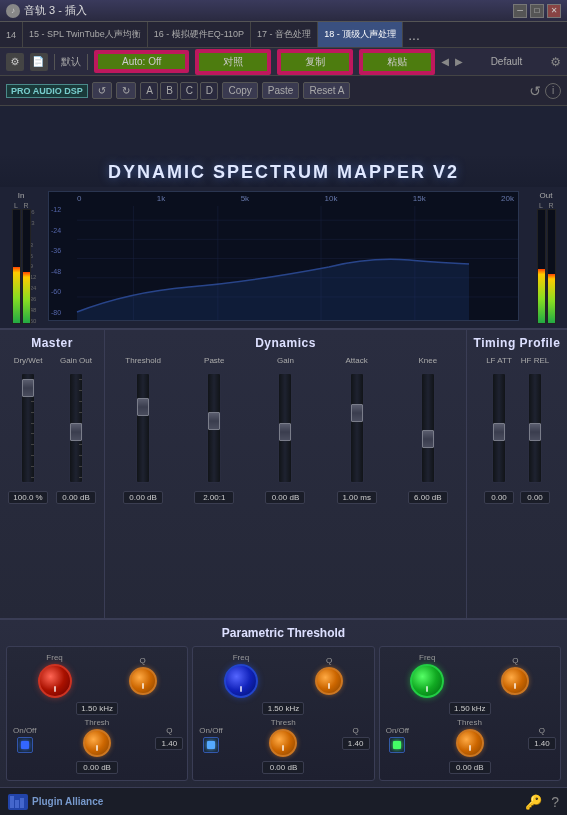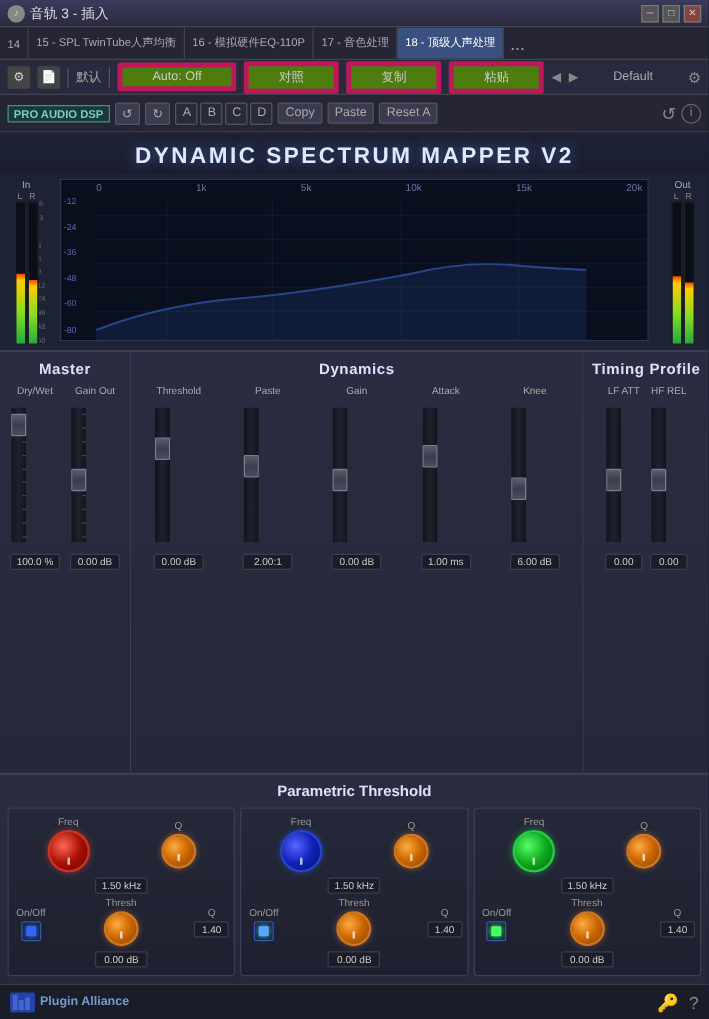--- a/index.html
+++ b/index.html
@@ -180,20 +180,21 @@
     .plugin-body {
       background: #1e2235;
       position: relative;
     }
 
     
     .dsm-title-area {
       background: linear-gradient(to bottom, #1e2235, #1a1e30);
       text-align: center;
       padding: 8px 0 4px;
+      margin-top: 48px;
     }
     .dsm-title {
       font-size: 18px;
       font-weight: bold;
       color: #e0e8ff;
       letter-spacing: 2px;
       text-shadow: 0 0 10px rgba(100,150,255,0.5);
     }
     .dsm-subtitle {
       font-size: 10px;
@@ -259,20 +260,21 @@
       font-size: 12px;
       font-weight: bold;
       color: #dde0ff;
       text-align: center;
       margin-bottom: 6px;
       letter-spacing: 0.5px;
     }
     .fader-col {
       display: flex;
       flex-direction: column;
+      align-items: center;
       gap: 8px;
     }
     .fader-label {
       font-size: 8px;
       color: #aaa;
       text-align: center;
       white-space: nowrap;
     }
     .fader-value {
       font-size: 8px;

